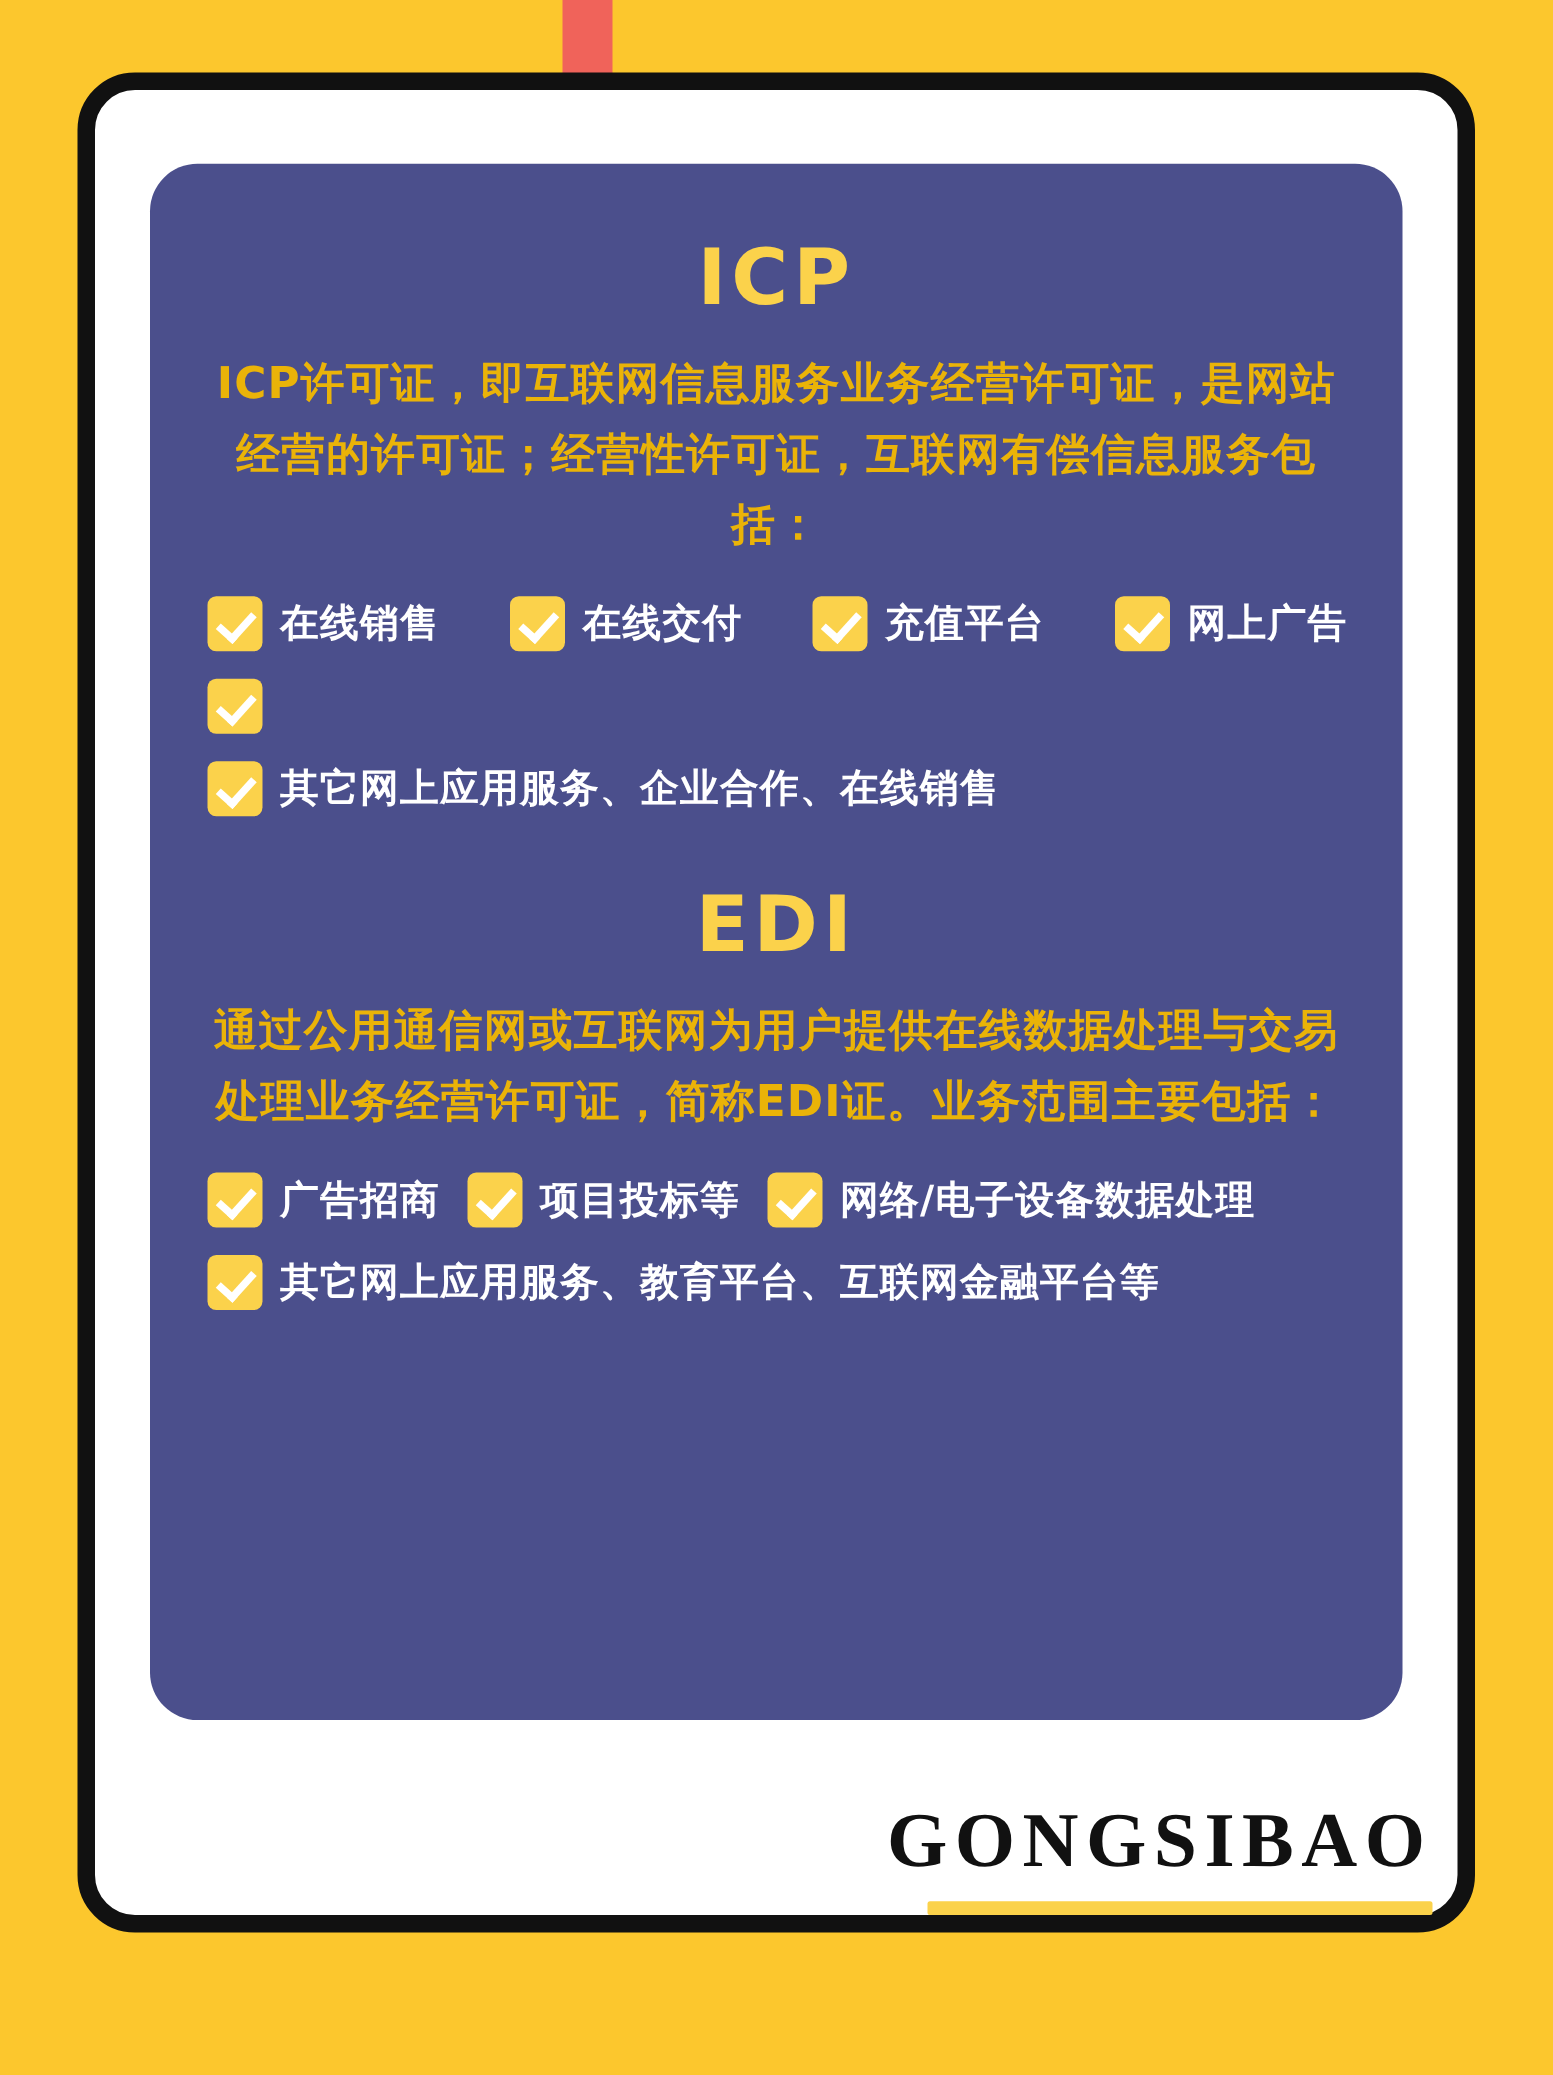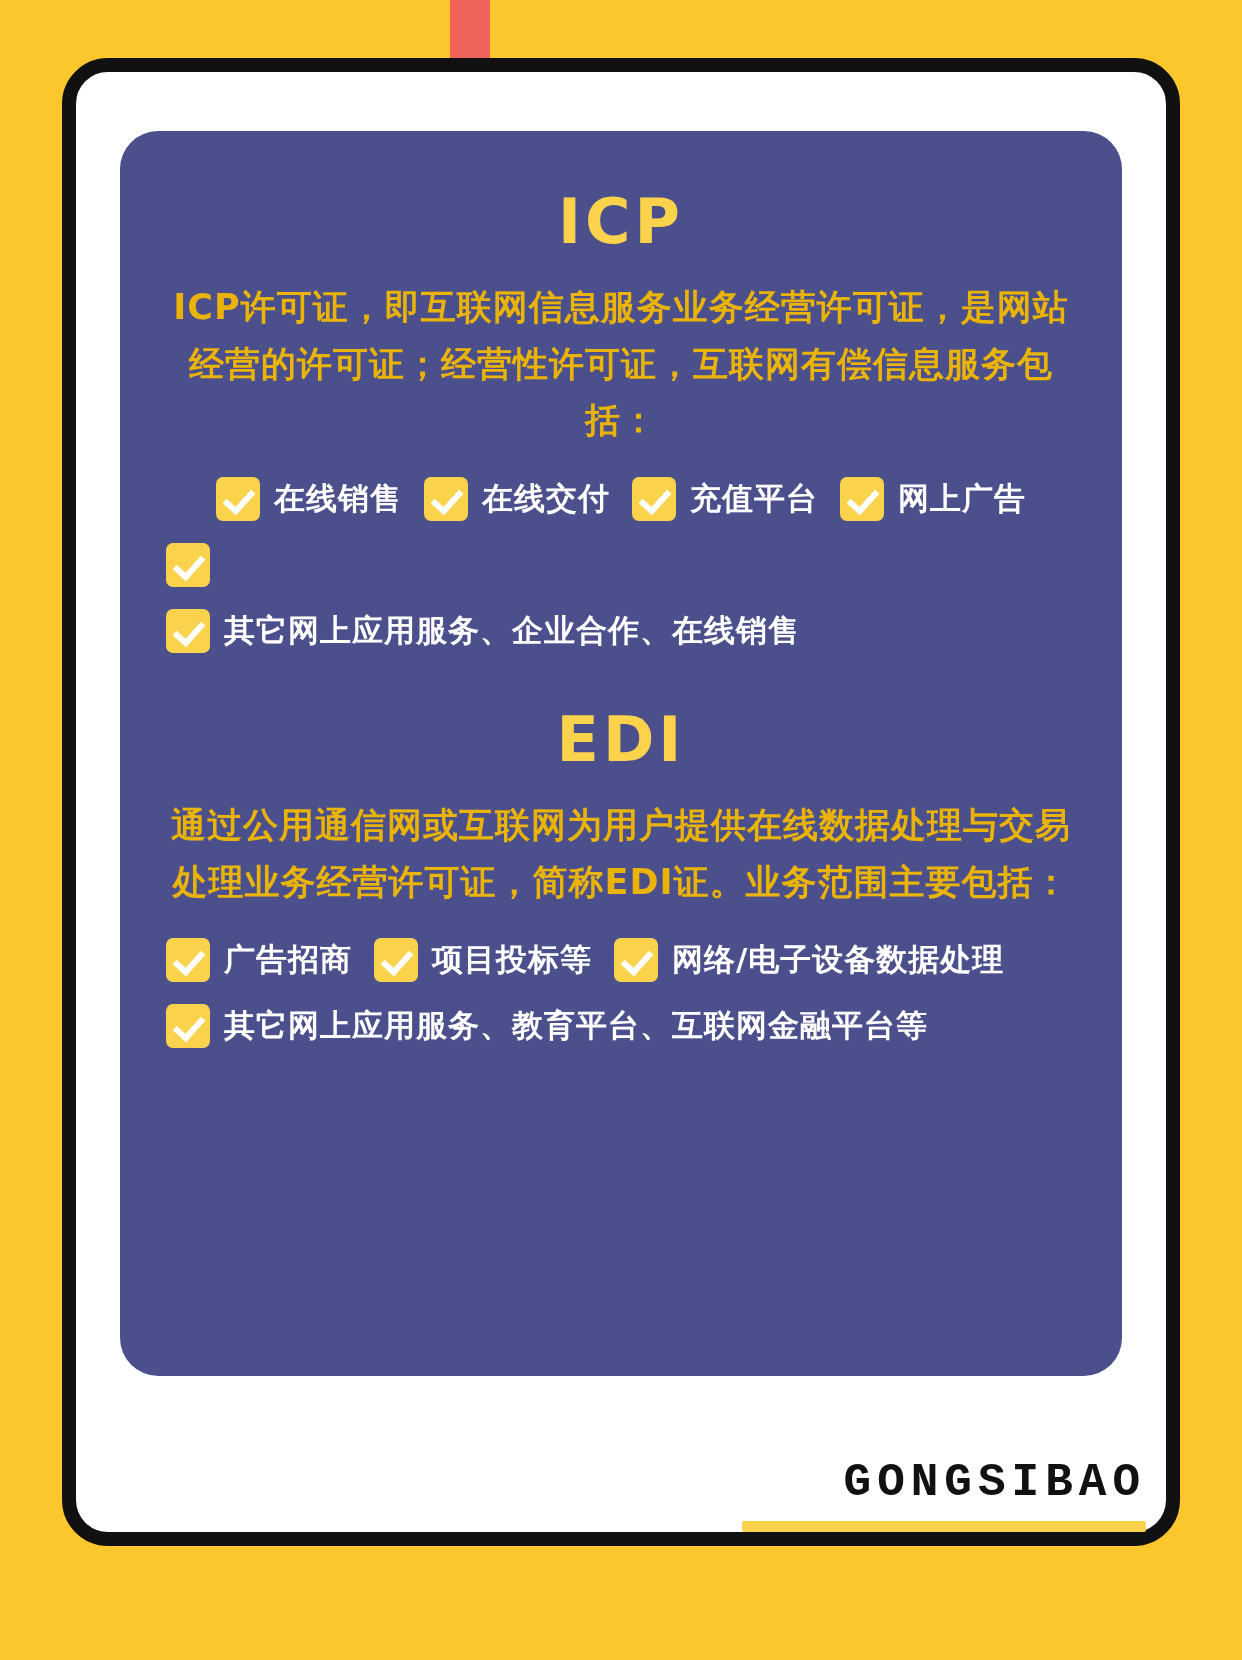--- a/index.html
+++ b/index.html
@@ -120,36 +120,36 @@
   .item-label {
     font-size: 31px;
     font-weight: bold;
     letter-spacing: 1px;
     color: #ffffff;
   }
 
   .row-wide .item-label { font-size: 31px; }
 
   
-  .row-4 { justify-content: center; }
+  .row-4 { justify-content: flex-start; gap: 34px; }
   .row-3 { justify-content: flex-start; }
 
   
   .brand {
     position: absolute;
     right: 96px;
     bottom: 128px;
     text-align: right;
   }
   .brand-text {
-    font-size: 46px;
+    font-size: 62px;
     font-weight: bold;
     color: #111111;
     letter-spacing: 6px;
-    font-family: Liberation Mono, monospace;
+    font-family: Liberation Serif, serif;
   }
   .brand-underline {
     margin-top: 12px;
     margin-left: auto;
     width: 404px;
     height: 11px;
     background: #FBD24B;
     border-radius: 2px;
   }
 </style>

